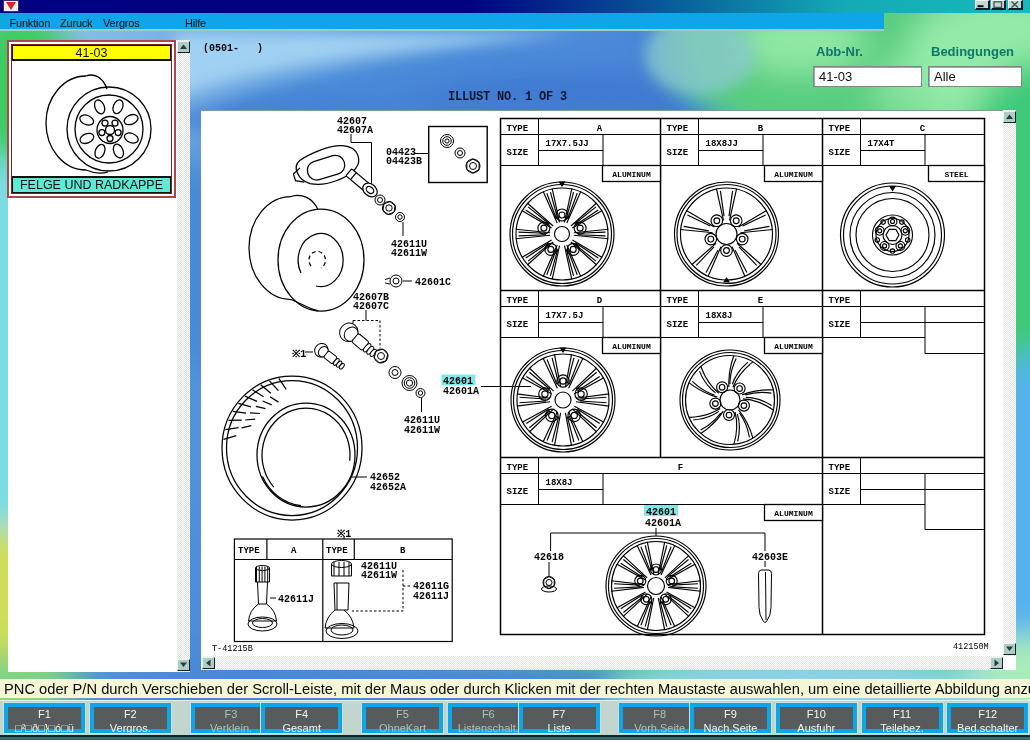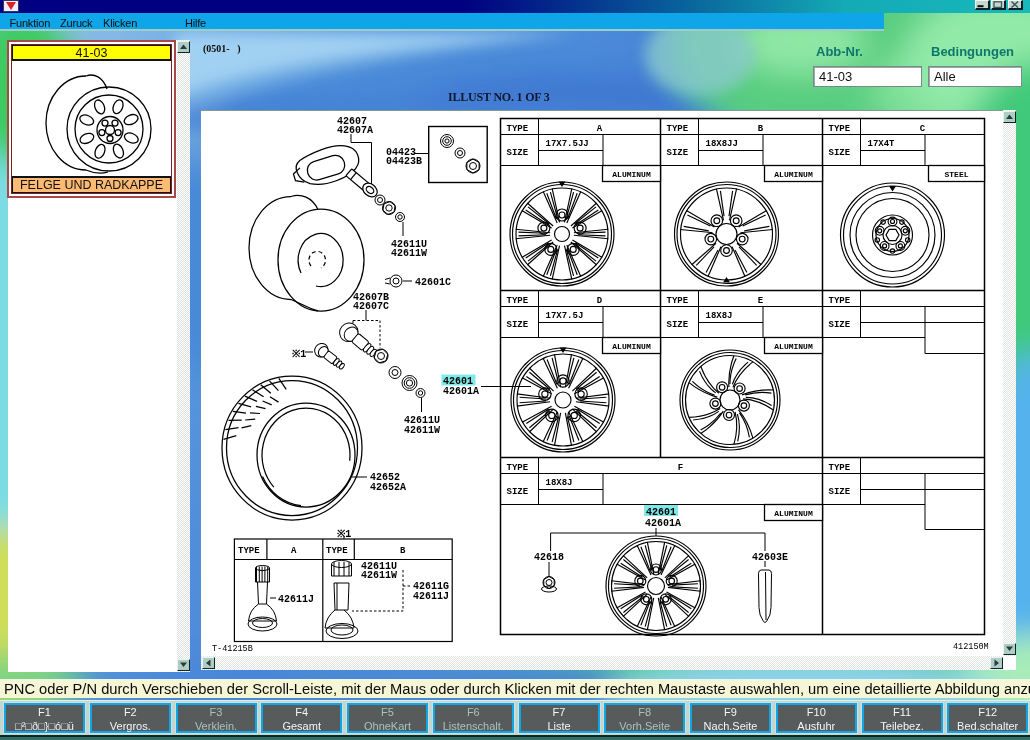--- a/index.html
+++ b/index.html
@@ -26,44 +26,44 @@
 .sbtn { position:absolute; width:13px; height:12px; background:#aecdc5;
   border-top:1px solid #e8f2ee; border-left:1px solid #e8f2ee;
   border-right:1.5px solid #0c2628; border-bottom:1.5px solid #0c2628; }
 .sbtn svg { display:block; }
 #thumb { position:absolute; left:7px; top:40px; width:169px; height:158px;
   background:#fff; border:2px solid #a84848; padding:2px; }
 #thumb .inner { width:100%; height:100%; border:1.5px solid #7c2020; position:relative; }
 #thumb .hdr { position:absolute; left:0; top:0; right:0; height:16px; background:#ffff00;
   border:1px solid #111; border-bottom:2px solid #111; text-align:center;
   font-size:12.5px; line-height:15px; color:#111; }
-#thumb .ftr { position:absolute; left:0; bottom:0; right:0; height:17px; background:#fdba74;
+#thumb .ftr { position:absolute; left:0; bottom:0; right:0; height:17px; background:#5eead4;
   border:1px solid #111; border-top:2px solid #111; text-align:center;
   font-size:12.5px; line-height:15px; color:#111; }
 #thumb .img { position:absolute; left:1px; top:16px; right:1px; bottom:17px; background:#fff; }
 #diagram { position:absolute; left:201px; top:110px; width:815px; height:560px; background:#fff; }
 #vscroll { position:absolute; left:802px; top:0px; width:13px; height:546px;
   background:repeating-conic-gradient(#ffffff 0% 25%, #e2e6e2 0% 50%) 0 0/2px 2px; }
 #hscroll { position:absolute; left:0px; top:546px; width:802px; height:14px;
   background:repeating-conic-gradient(#ffffff 0% 25%, #e2e6e2 0% 50%) 0 0/2px 2px; }
 .fieldlab { position:absolute; font-size:13px; font-weight:bold; color:#0f766e; }
 .fieldbox { position:absolute; height:21px; background:#fff; border:1px solid #7a8a88;
   box-shadow:inset 1px 1px 0 #9aa; font-size:13px; color:#111; padding:2px 0 0 5px; }
 #statusbar { position:absolute; left:0px; top:679px; width:1030px; height:19px;
   background:#f4f6d6; border-top:1px solid #eaf8f4; font-size:14.7px; color:#0a0a0a;
   padding-left:4px; padding-top:1px; white-space:nowrap; overflow:hidden; }
 #fkeys { position:absolute; left:0; top:700px; width:1030px; height:35px; background:#c2d6cf;
   border-top:1px solid #e2efe9; }
 .fk { position:absolute; top:2px; width:81px; height:30px; background:#575b5c;
-  border:2px solid #0ea5e9; outline:1px solid #cfe0da; outline-offset:0px;
+  border:4px solid #0ea5e9; outline:1px solid #cfe0da; outline-offset:0px;
   text-align:center; color:#f4f6f6; font-size:11px; line-height:14px; }
-.fk.dis { color:#a9c3bb; }
+.fk.dis { color:#a9c3bb;margin-left:15px; }
 #bottomstrip { position:absolute; left:0; top:735px; width:1030px; height:5px;
   background:linear-gradient(#0e2826 0 45%, #356e68 45% 100%); }
-.bgtxt { position:absolute; font-family:Liberation Serif, serif; color:#0a0a0a; }
+.bgtxt { position:absolute; font-family:Liberation Mono, monospace; color:#0a0a0a; }
 </style></head><body>
 <div id="wall"><svg width="1030" height="740" viewBox="0 0 1030 740" preserveAspectRatio="none">
 <defs>
 <linearGradient id="base" x1="0" y1="0" x2="1" y2="0.45">
  <stop offset="0" stop-color="#97c8ec"></stop>
           <stop offset="0.35" stop-color="#5694dc"></stop>
  <stop offset="0.55" stop-color="#4a86d8"></stop>
           <stop offset="0.70" stop-color="#62c09a"></stop>
  <stop offset="0.82" stop-color="#52cb7e"></stop>
           <stop offset="1" stop-color="#4fca7e"></stop>
@@ -116,21 +116,21 @@
     </div>
   <div class="wbtn" style="left:1008px;">
       <svg width="12" height="7" style="display:block;margin:0 auto;">
         <path d="M2.5,0.5 L9,6.5 M9,0.5 L2.5,6.5" stroke="#3c5a56" stroke-width="1.5" fill="none"></path>
       </svg>
     </div>
 </div>
 <div id="menubar">
  <span style="left:9.5px;">Funktion</span>
     <span style="left:60px;">Zuruck</span>
- <span style="left:103px;">Klicken</span>
+ <span style="left:103px;">Vergros</span>
     <span style="left:154px;margin-left:31px;">Hilfe</span>
 </div>
 <div id="leftwhite"></div>
 <div id="lscroll"></div>
 <div class="sbtn" style="left:177px; top:41px;">
     <svg width="11" height="10">
       <path d="M5.5,2.5 L9,7 H2z" fill="#2a3c3c"></path>
     </svg>
   </div>
 <div class="sbtn" style="left:177px; top:659px;">

